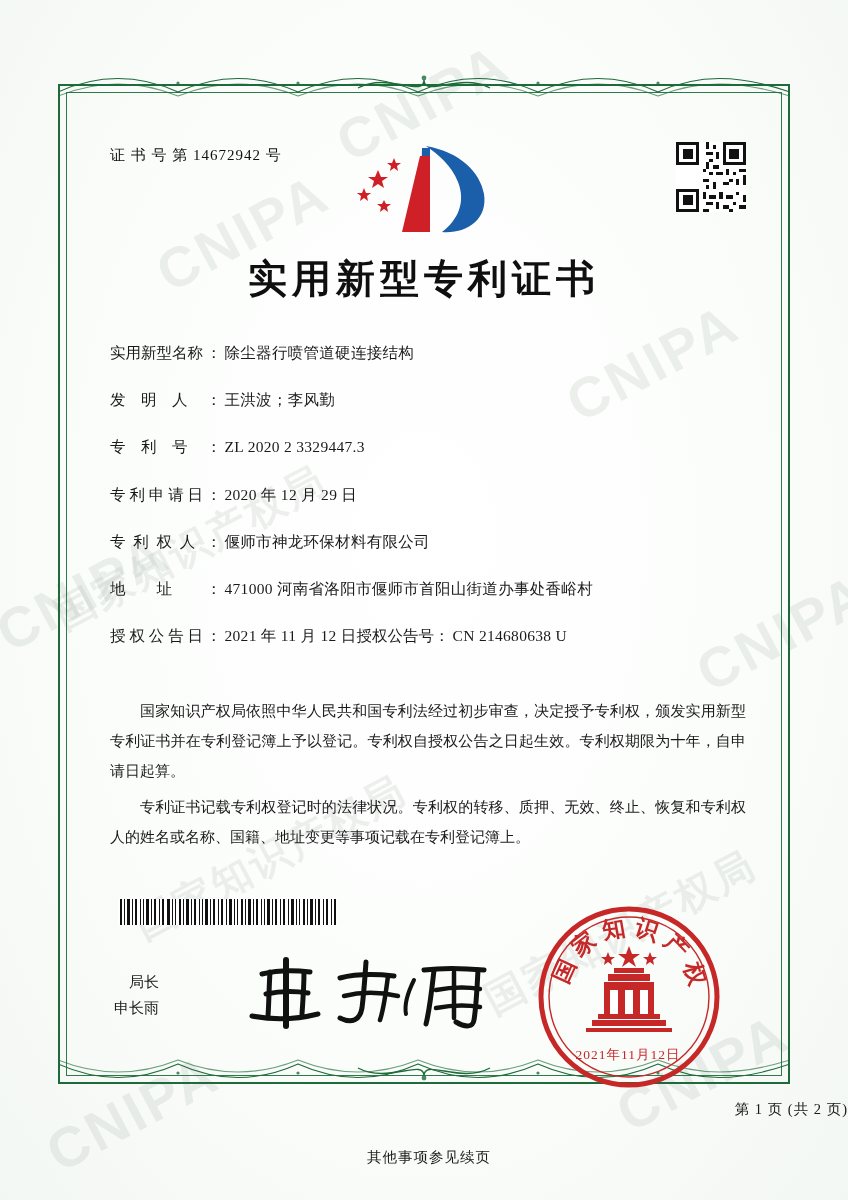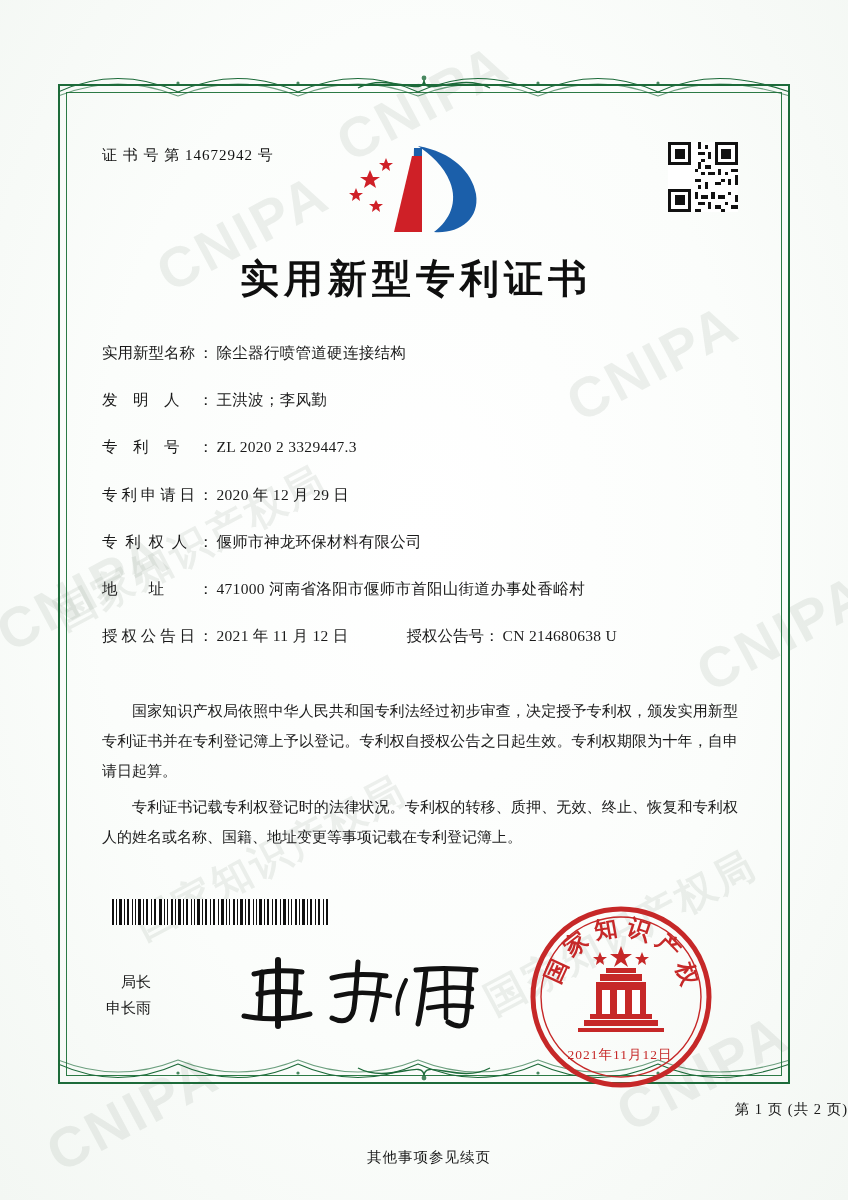--- a/index.html
+++ b/index.html
@@ -66,21 +66,21 @@
     height: 26px;
     overflow: hidden;
   }
   .scroll-top { top: 72px; }
   .scroll-bottom { top: 1058px; }
   .scroll-svg { display: block; }
 
   
   .content {
     position: absolute;
-    left: 50px;
+    left: 58px;
     top: 84px;
     width: 732px;
     height: 828px;
   }
 
   .cert-no {
     position: absolute;
     left: 52px;
     top: 62px;
     font-size: 15px;
@@ -141,21 +141,20 @@
   .field-sep {
     flex: 0 0 auto;
     padding-right: 3px;
   }
   .field-value {
     flex: 1 1 auto;
     letter-spacing: 0.3px;
   }
   .field-row.two-col .field-value { flex: 0 0 auto; }
   .second-label {
-    margin-left: 58px;
     flex: 0 0 auto;
   }
 
   .paragraphs {
     position: absolute;
     left: 52px;
     right: 44px;
     top: 612px;
     font-size: 15px;
     line-height: 2.0;

